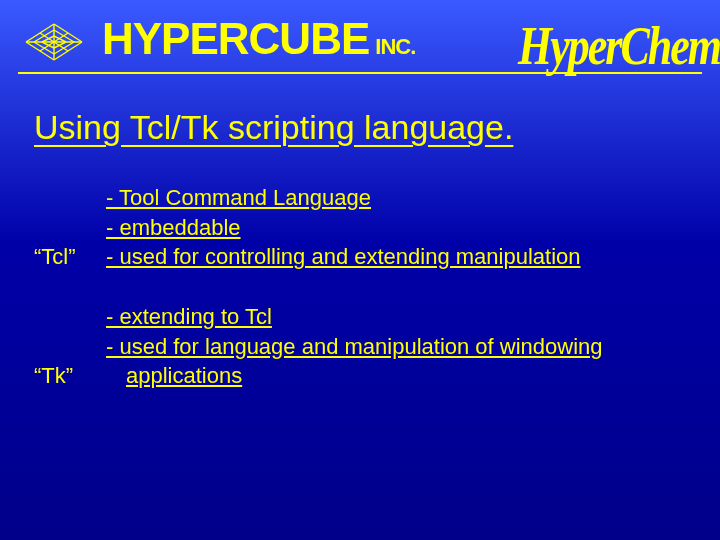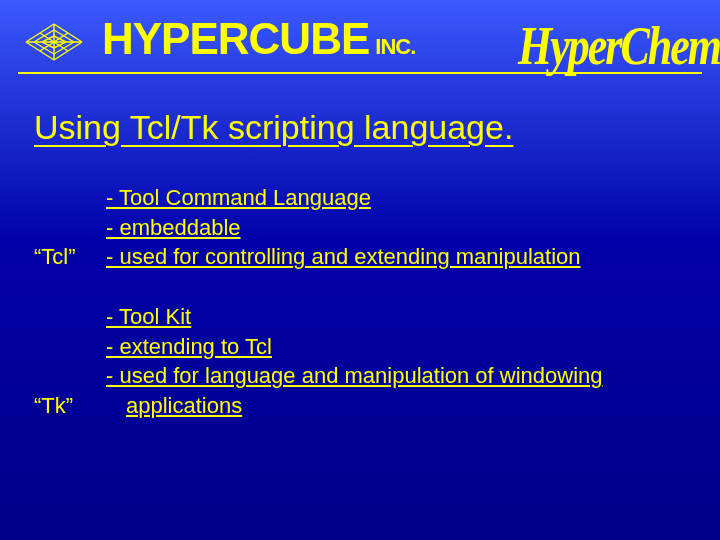--- a/index.html
+++ b/index.html
@@ -145,21 +145,20 @@
       <div class="desc">
         <span class="line">- Tool Command Language</span>
         <span class="line">- embeddable</span>
         <span class="line">- used for controlling and extending manipulation</span>
       </div>
     </div>
 
     <div class="row">
       <div class="term">“Tk”</div>
       <div class="desc">
-        <span class="line">- Tool Kit</span>
         <span class="line">- extending to Tcl</span>
         <span class="line">- used for language and manipulation of windowing</span>
         <span class="line indent">  applications</span>
       </div>
     </div>
   </div>
 
 </div>
 
 </body></html>

